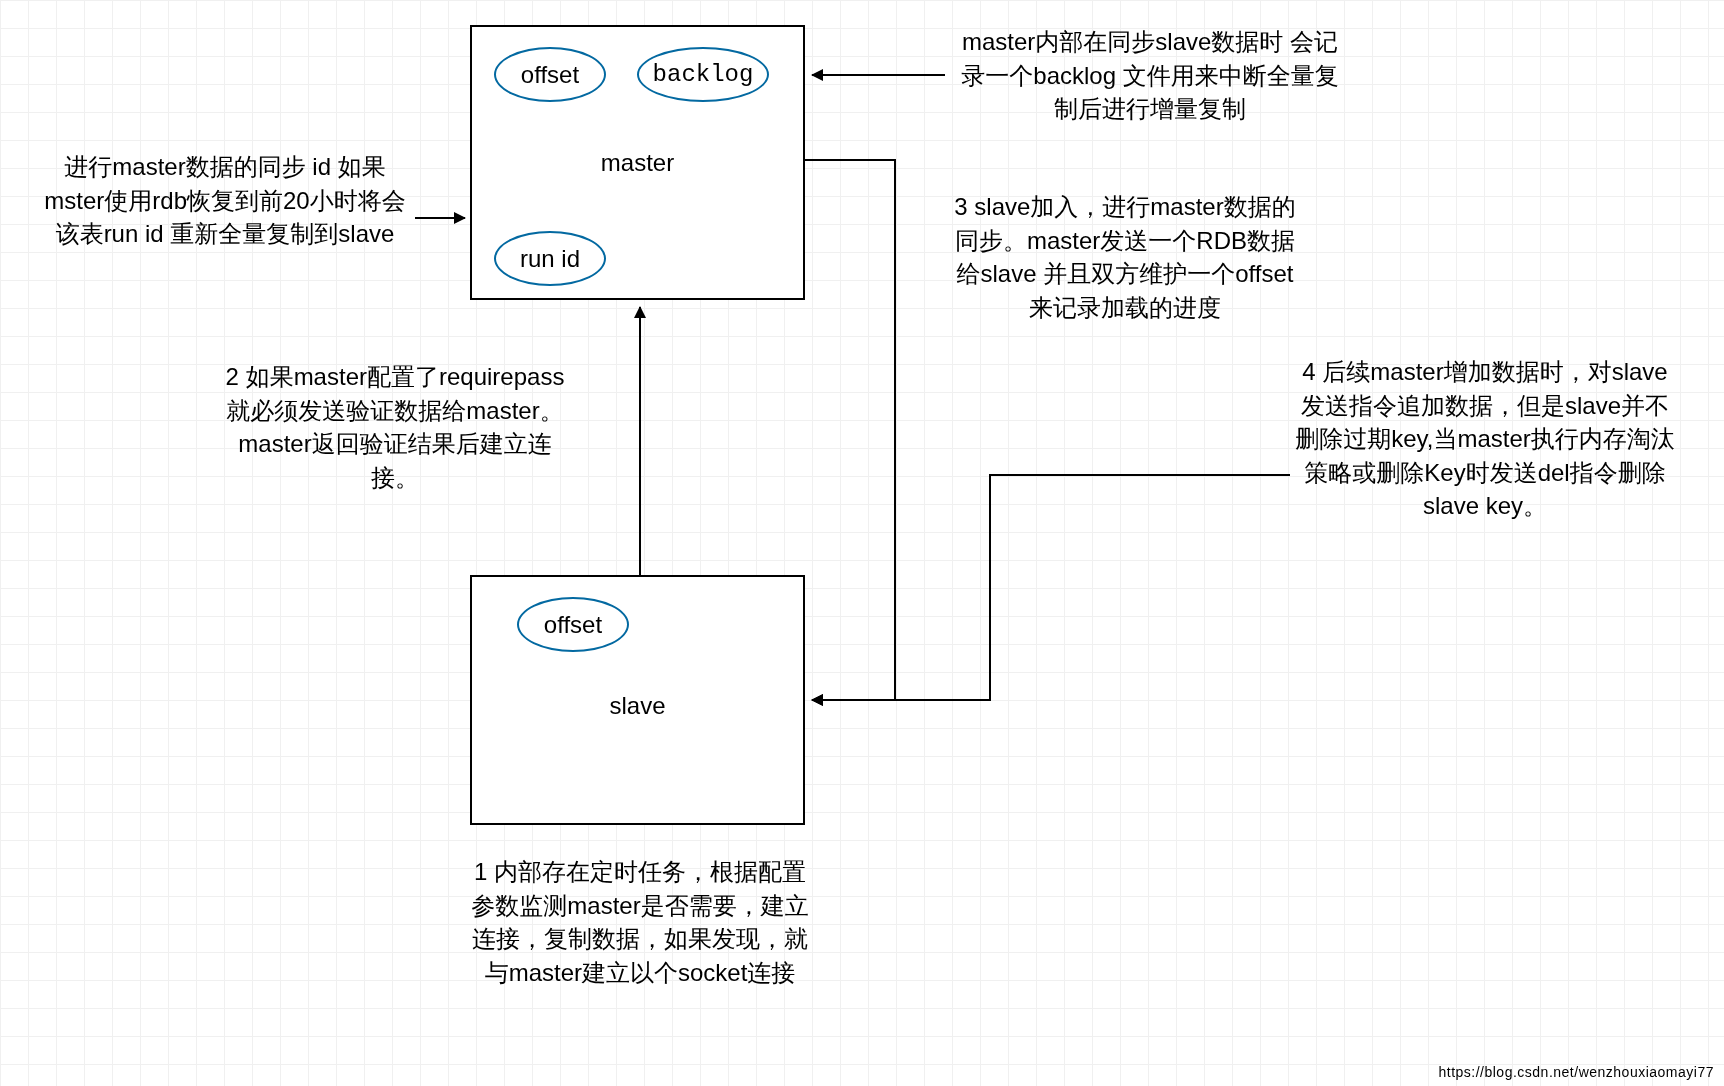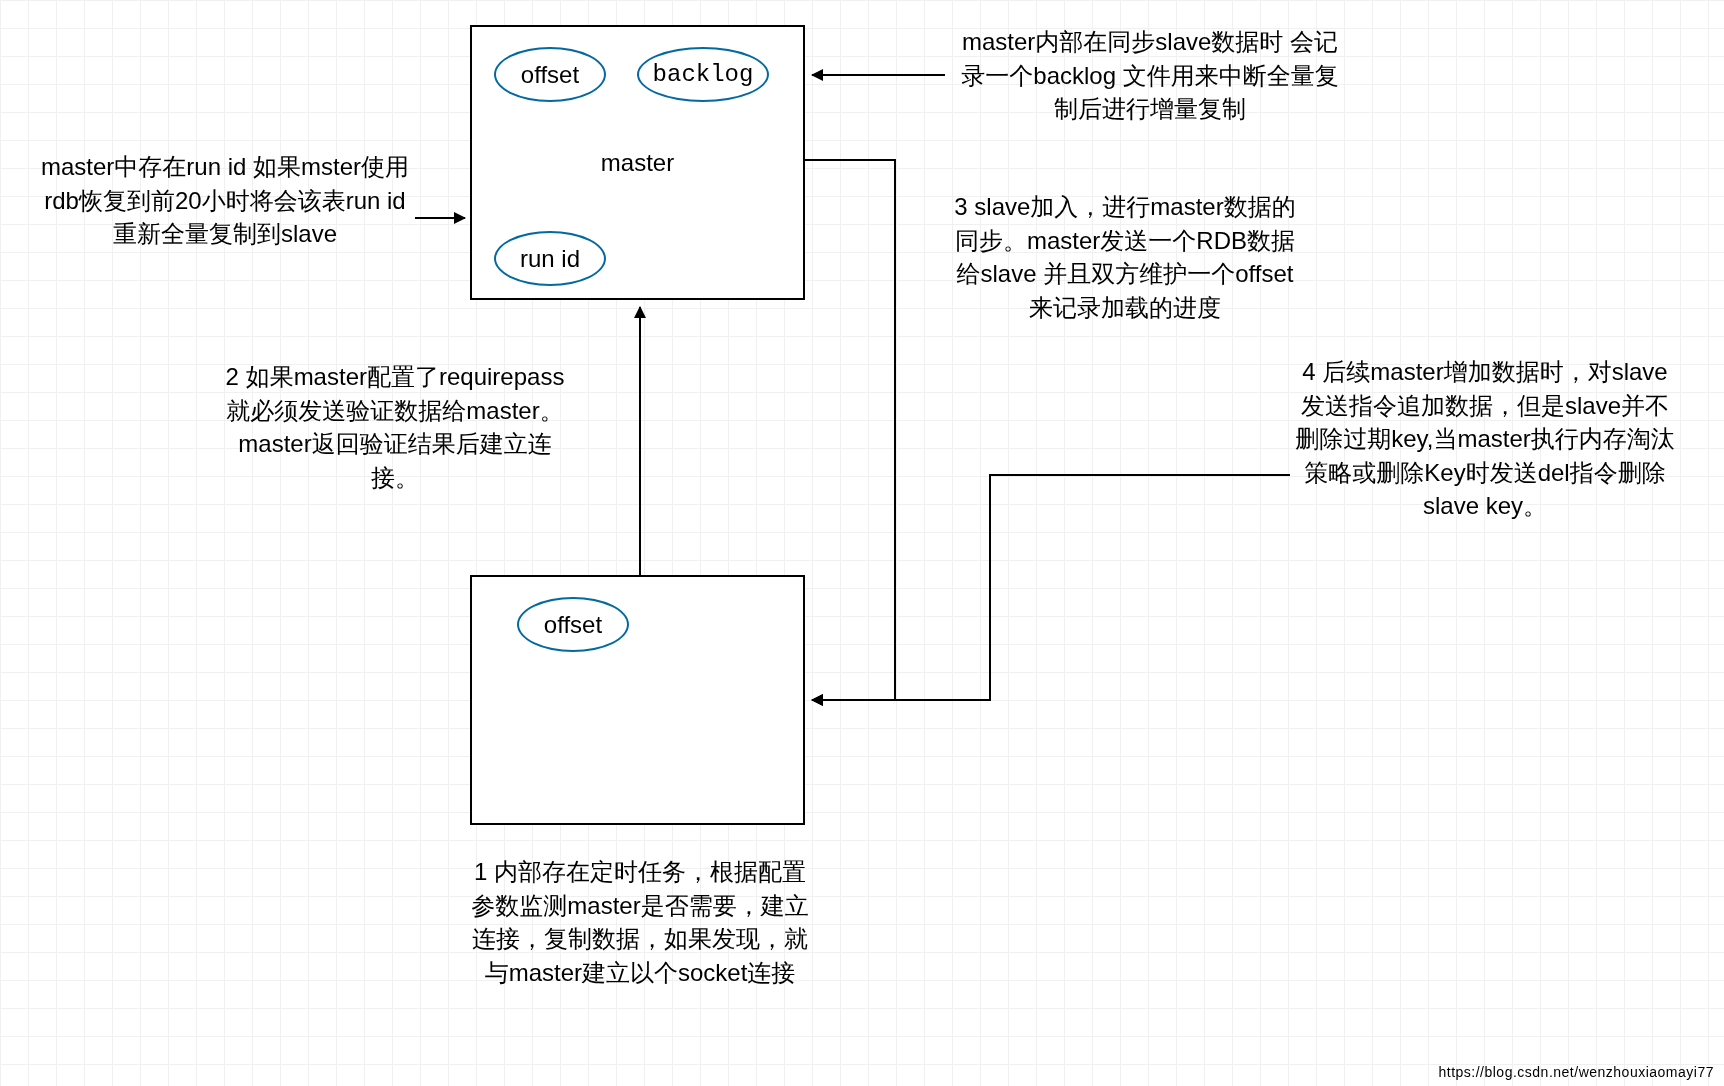--- a/index.html
+++ b/index.html
@@ -70,23 +70,24 @@
   <div class="box-label" style="left:0; right:0; top:122px;">master</div>
   <div class="ellipse" style="left:22px; top:204px; width:112px; height:55px;">
     <span>run id</span>
   </div>
 </div>
 
 <div class="node-box" style="left:470px; top:575px; width:335px; height:250px;">
   <div class="ellipse" style="left:45px; top:20px; width:112px; height:55px;">
     <span>offset</span>
   </div>
+  <div class="box-label" style="left:0; right:0; top:115px;">slave</div>
 </div>
 
-<div class="annotation" style="left:40px; top:150px; width:370px;">master中存在run id 如果mster使用rdb恢复到前20小时将会该表run id 重新全量复制到slave</div>
+<div class="annotation" style="left:40px; top:150px; width:370px;">进行master数据的同步 id 如果mster使用rdb恢复到前20小时将会该表run id 重新全量复制到slave</div>
 
 <div class="annotation" style="left:950px; top:25px; width:400px;">master内部在同步slave数据时  会记录一个backlog 文件用来中断全量复制后进行增量复制</div>
 
 <div class="annotation" style="left:215px; top:360px; width:360px;">2   如果master配置了requirepass 就必须发送验证数据给master。master返回验证结果后建立连接。</div>
 
 <div class="annotation" style="left:950px; top:190px; width:350px;">3  slave加入，进行master数据的同步。master发送一个RDB数据给slave 并且双方维护一个offset来记录加载的进度</div>
 
 <div class="annotation" style="left:1295px; top:355px; width:380px;">4 后续master增加数据时，对slave发送指令追加数据，但是slave并不删除过期key,当master执行内存淘汰策略或删除Key时发送del指令删除slave key。</div>
 
 <div class="annotation" style="left:465px; top:855px; width:350px;">1   内部存在定时任务，根据配置参数监测master是否需要，建立连接，复制数据，如果发现，就与master建立以个socket连接</div>

